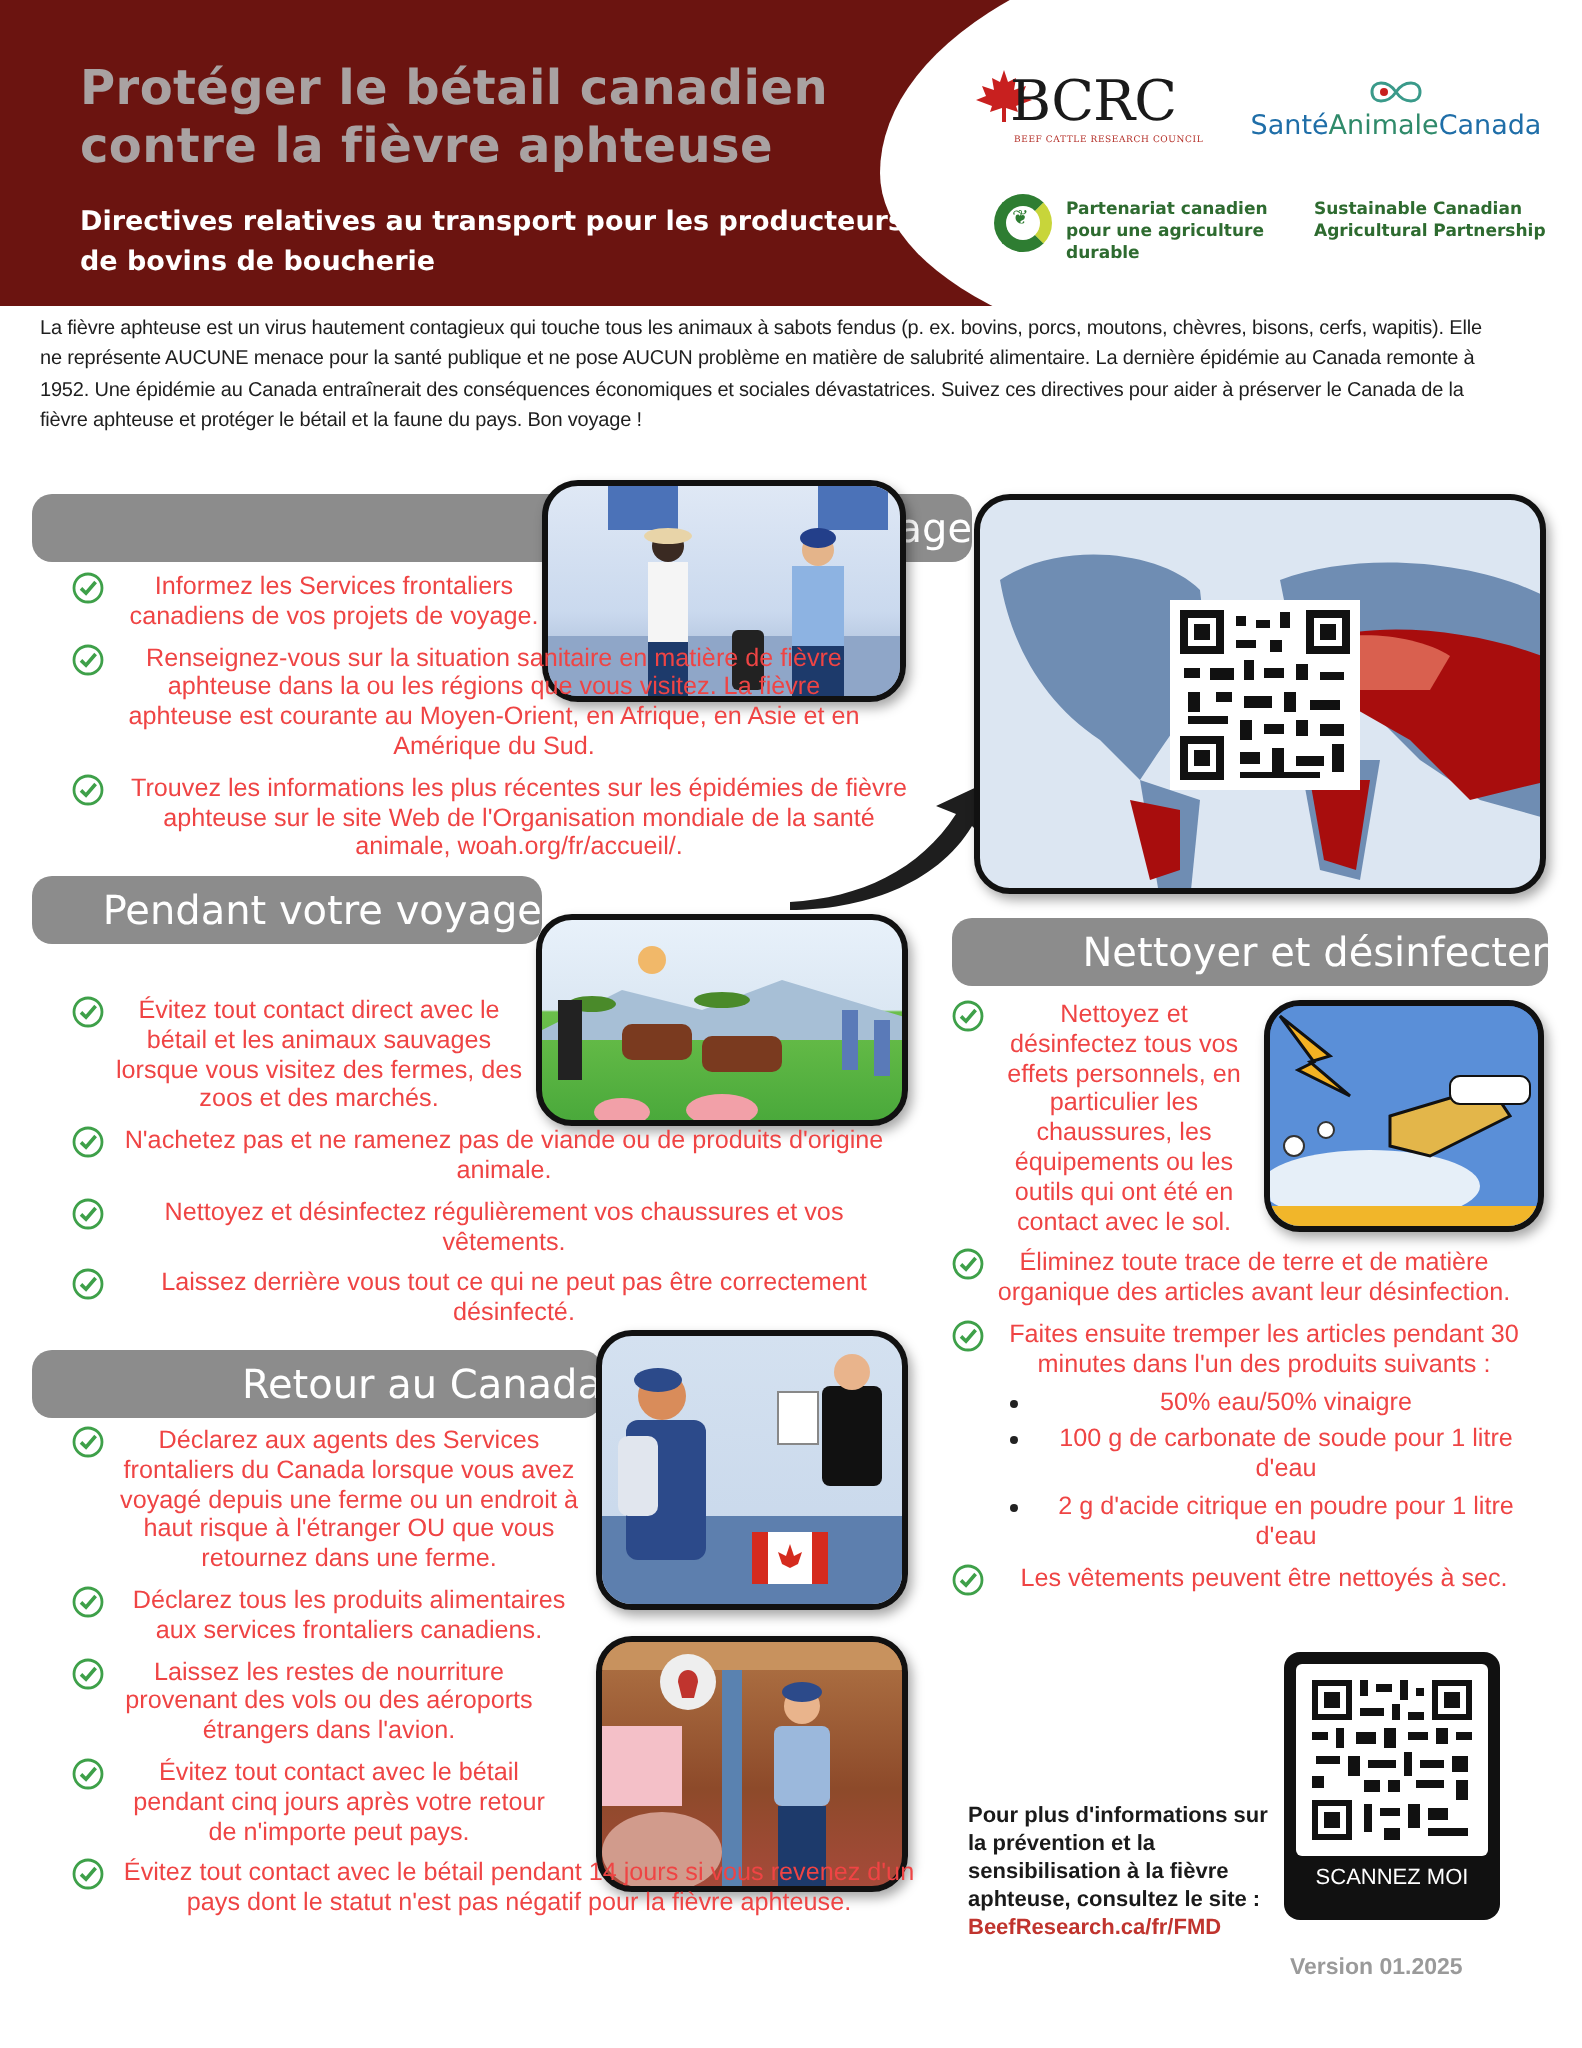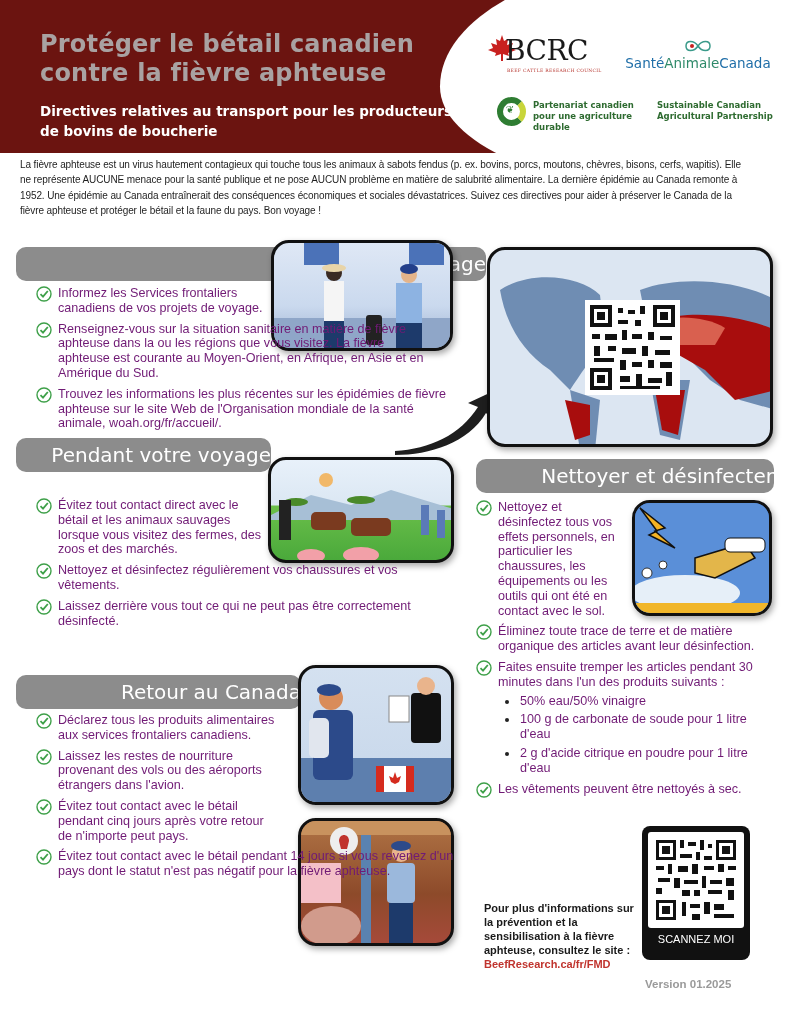--- a/index.html
+++ b/index.html
@@ -32,21 +32,21 @@
   .intro { position: absolute; left: 20px; top: 157px; width: 730px; font-size: 10px; line-height: 15.4px; color: #1e1e1e; font-family: "Liberation Sans", sans-serif; letter-spacing: -0.1px; }
 
   
   .sec-head { position: absolute; height: 34px; background: #8c8c8c; border-radius: 10px; color: #fff; font-size: 20px; line-height: 34px; padding-left: 22px; text-align: right; }
   .sec-head span { font-family: "DejaVu Sans", sans-serif; }
 
   
   .frame { position: absolute; border: 3px solid #111; border-radius: 18px; overflow: hidden; box-shadow: 2px 3px 6px rgba(0,0,0,0.35); }
 
   
-  .list { position: absolute; list-style: none; font-family: "Liberation Sans", sans-serif; font-size: 12.6px; line-height: 14.8px; color: #701a75; }
+  .list { position: absolute; list-style: none; font-family: "Liberation Sans", sans-serif; font-size: 12.6px; line-height: 14.8px; color: #ef4444; text-align: center; }
   .list li { position: relative; padding-left: 22px; margin-bottom: 6px; }
   .check { position: absolute; left: 0; top: 0; width: 16px; height: 16px; }
   .sublist { list-style: none; margin-top: 4px; }
   .sublist li { padding-left: 22px; margin-bottom: 4px; position: relative; }
   .sublist li::before { content: ""; position: absolute; left: 7px; top: 6px; width: 4px; height: 4px; background: #222; border-radius: 50%; }
 
   
   .info-text { position: absolute; left: 484px; top: 869px; width: 160px; font-size: 11px; line-height: 14px; font-weight: bold; color: #1a1a1a; font-family: "Liberation Sans", sans-serif; margin-top: 32px; }
   .info-link { color: #c0342e; }
   .qr-card { position: absolute; left: 642px; top: 826px; width: 108px; height: 134px; background: #111; border-radius: 8px; }
@@ -197,20 +197,24 @@
 </div>
 
 <ul class="list" style="left:36px;top:498px;width:430px;">
   <li style="width:225px;"><svg class="check" viewBox="0 0 16 16">
         <circle cx="8" cy="8" r="7" fill="none" stroke="#3ea049" stroke-width="1.4"></circle>
         <path d="M4.5 8.2 L7 10.6 L11.8 5" fill="none" stroke="#3ea049" stroke-width="1.8"></path>
       </svg><span>Évitez tout contact direct avec le bétail et les animaux sauvages lorsque vous visitez des fermes, des zoos et des marchés.</span></li>
   <li style="width:410px;"><svg class="check" viewBox="0 0 16 16">
         <circle cx="8" cy="8" r="7" fill="none" stroke="#3ea049" stroke-width="1.4"></circle>
         <path d="M4.5 8.2 L7 10.6 L11.8 5" fill="none" stroke="#3ea049" stroke-width="1.8"></path>
+      </svg><span>N'achetez pas et ne ramenez pas de viande ou de produits d'origine animale.</span></li>
+  <li style="width:410px;"><svg class="check" viewBox="0 0 16 16">
+        <circle cx="8" cy="8" r="7" fill="none" stroke="#3ea049" stroke-width="1.4"></circle>
+        <path d="M4.5 8.2 L7 10.6 L11.8 5" fill="none" stroke="#3ea049" stroke-width="1.8"></path>
       </svg><span>Nettoyez et désinfectez régulièrement vos chaussures et vos vêtements.</span></li>
   <li style="width:420px;"><svg class="check" viewBox="0 0 16 16">
         <circle cx="8" cy="8" r="7" fill="none" stroke="#3ea049" stroke-width="1.4"></circle>
         <path d="M4.5 8.2 L7 10.6 L11.8 5" fill="none" stroke="#3ea049" stroke-width="1.8"></path>
       </svg><span>Laissez derrière vous tout ce qui ne peut pas être correctement désinfecté.</span></li>
 </ul>
 
 <div class="sec-head" style="left:16px;top:675px;width:285px;"><span>Retour au Canada</span></div>
 
 <div class="frame" style="left:298px;top:665px;width:156px;height:140px;background:linear-gradient(180deg,#d4e1f0 0%,#c6d6ea 100%);">
@@ -239,20 +243,24 @@
       <path d="M38 20 C38 12 48 12 48 20 L46 28 L40 28 Z" fill="#c0342e"></path>
     <circle cx="100" cy="32" r="9" fill="#e9b48c"></circle>
       <ellipse cx="100" cy="25" rx="10" ry="5" fill="#2c4a8a"></ellipse>
     <rect x="86" y="42" width="28" height="40" fill="#9bb8dc" rx="4"></rect>
       <rect x="88" y="82" width="24" height="46" fill="#1d3a6b"></rect>
     <ellipse cx="30" cy="105" rx="30" ry="20" fill="#d19b8c"></ellipse>
   </svg>
 </div>
 
 <ul class="list" style="left:36px;top:713px;width:430px;">
+  <li style="width:255px;"><svg class="check" viewBox="0 0 16 16">
+        <circle cx="8" cy="8" r="7" fill="none" stroke="#3ea049" stroke-width="1.4"></circle>
+        <path d="M4.5 8.2 L7 10.6 L11.8 5" fill="none" stroke="#3ea049" stroke-width="1.8"></path>
+      </svg><span>Déclarez aux agents des Services frontaliers du Canada lorsque vous avez voyagé depuis une ferme ou un endroit à haut risque à l'étranger OU que vous retournez dans une ferme.</span></li>
   <li style="width:255px;"><svg class="check" viewBox="0 0 16 16">
         <circle cx="8" cy="8" r="7" fill="none" stroke="#3ea049" stroke-width="1.4"></circle>
         <path d="M4.5 8.2 L7 10.6 L11.8 5" fill="none" stroke="#3ea049" stroke-width="1.8"></path>
       </svg><span>Déclarez tous les produits alimentaires aux services frontaliers canadiens.</span></li>
   <li style="width:235px;"><svg class="check" viewBox="0 0 16 16">
         <circle cx="8" cy="8" r="7" fill="none" stroke="#3ea049" stroke-width="1.4"></circle>
         <path d="M4.5 8.2 L7 10.6 L11.8 5" fill="none" stroke="#3ea049" stroke-width="1.8"></path>
       </svg><span>Laissez les restes de nourriture provenant des vols ou des aéroports étrangers dans l'avion.</span></li>
   <li style="width:245px;"><svg class="check" viewBox="0 0 16 16">
         <circle cx="8" cy="8" r="7" fill="none" stroke="#3ea049" stroke-width="1.4"></circle>

